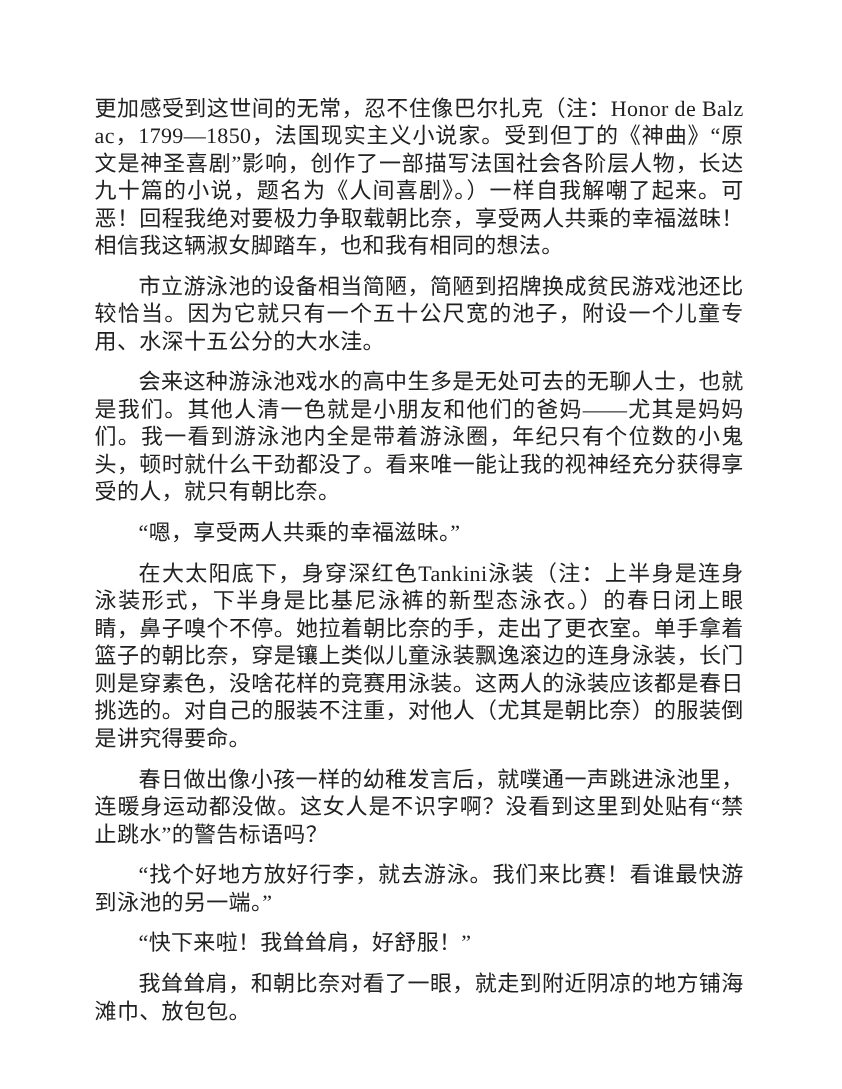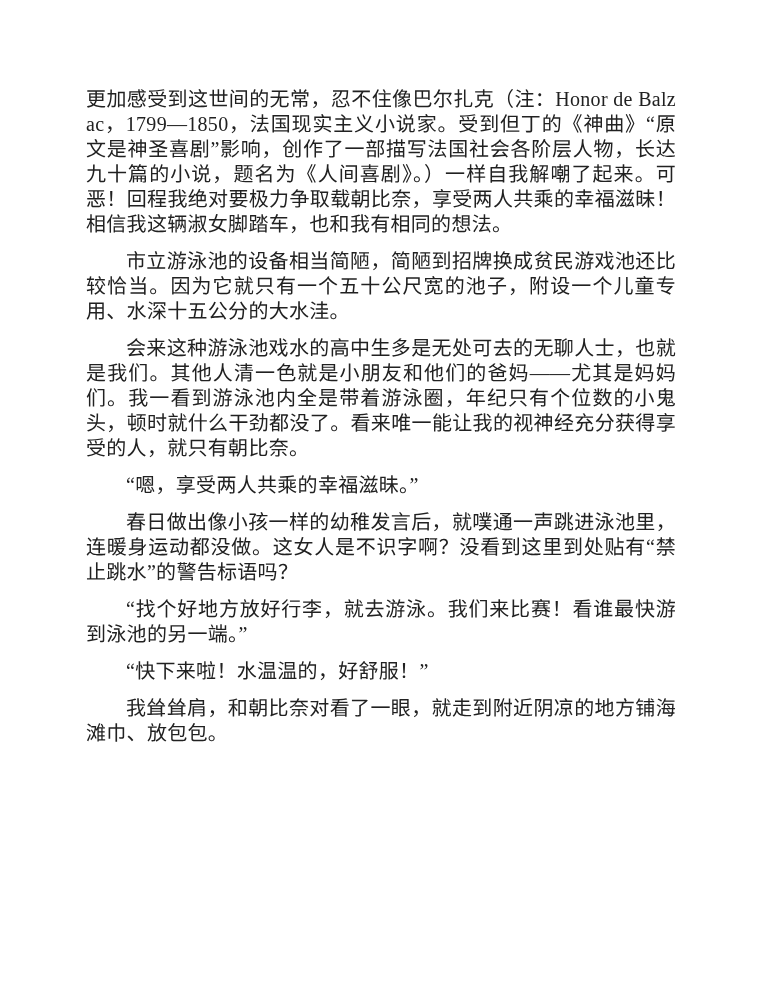--- a/index.html
+++ b/index.html
@@ -42,18 +42,19 @@
 </style>
 </head>
 <body>
 
 <main class="page">
   <div class="page-text">
       <p class="para">更加感受到这世间的无常，忍不住像巴尔扎克（注：Honor de Balzac，1799—1850，法国现实主义小说家。受到但丁的《神曲》“原文是神圣喜剧”影响，创作了一部描写法国社会各阶层人物，长达九十篇的小说，题名为《人间喜剧》。）一样自我解嘲了起来。可恶！回程我绝对要极力争取载朝比奈，享受两人共乘的幸福滋昧！相信我这辆淑女脚踏车，也和我有相同的想法。</p>
       <p class="para indent">市立游泳池的设备相当简陋，简陋到招牌换成贫民游戏池还比较恰当。因为它就只有一个五十公尺宽的池子，附设一个儿童专用、水深十五公分的大水洼。</p>
       <p class="para indent">会来这种游泳池戏水的高中生多是无处可去的无聊人士，也就是我们。其他人清一色就是小朋友和他们的爸妈——尤其是妈妈们。我一看到游泳池内全是带着游泳圈，年纪只有个位数的小鬼头，顿时就什么干劲都没了。看来唯一能让我的视神经充分获得享受的人，就只有朝比奈。</p>
       <p class="para indent">“嗯，享受两人共乘的幸福滋昧。”</p>
+      <p class="para indent">在大太阳底下，身穿深红色Tankini泳装（注：上半身是连身泳装形式，下半身是比基尼泳裤的新型态泳衣。）的春日闭上眼睛，鼻子嗅个不停。她拉着朝比奈的手，走出了更衣室。单手拿着篮子的朝比奈，穿是镶上类似儿童泳装飘逸滚边的连身泳装，长门则是穿素色，没啥花样的竞赛用泳装。这两人的泳装应该都是春日挑选的。对自己的服装不注重，对他人（尤其是朝比奈）的服装倒是讲究得要命。</p>
       <p class="para indent">春日做出像小孩一样的幼稚发言后，就噗通一声跳进泳池里，连暖身运动都没做。这女人是不识字啊？没看到这里到处贴有“禁止跳水”的警告标语吗？</p>
       <p class="para indent">“找个好地方放好行李，就去游泳。我们来比赛！看谁最快游到泳池的另一端。”</p>
-      <p class="para indent">“快下来啦！水温温的，好舒服！”</p>
+      <p class="para indent">“快下来啦！我耸耸肩，好舒服！”</p>
       <p class="para indent">我耸耸肩，和朝比奈对看了一眼，就走到附近阴凉的地方铺海滩巾、放包包。</p>
     </div>
 </main>
 
 </body></html>

